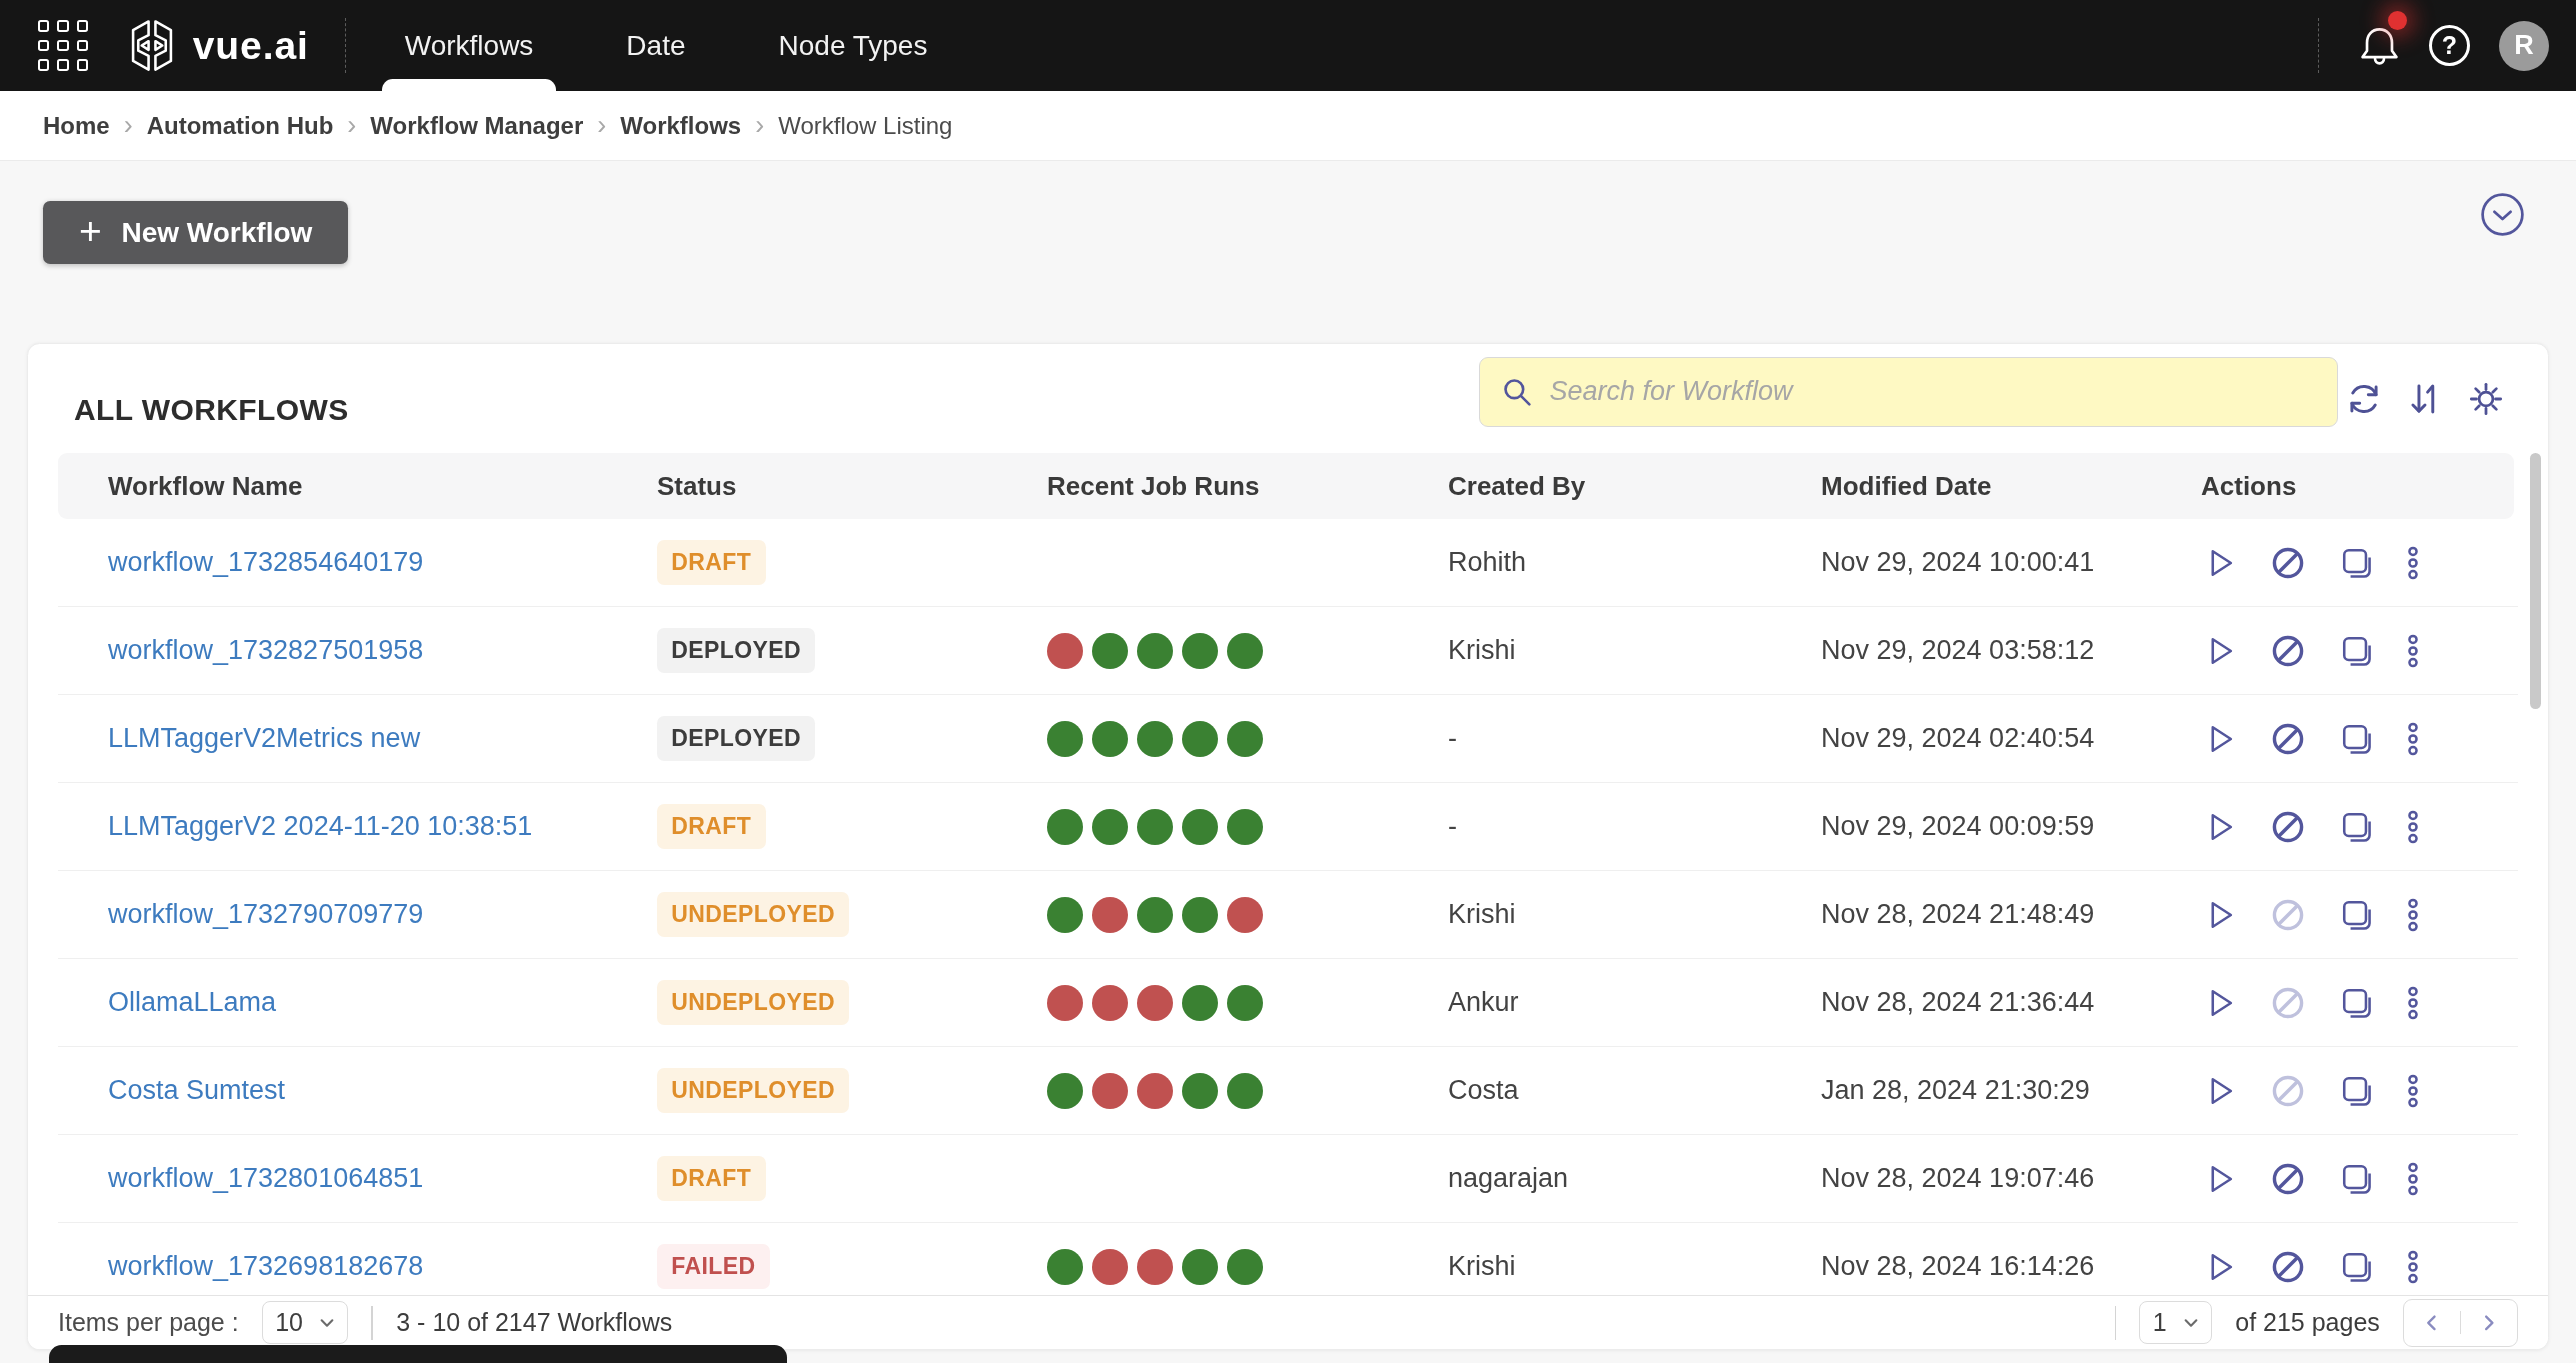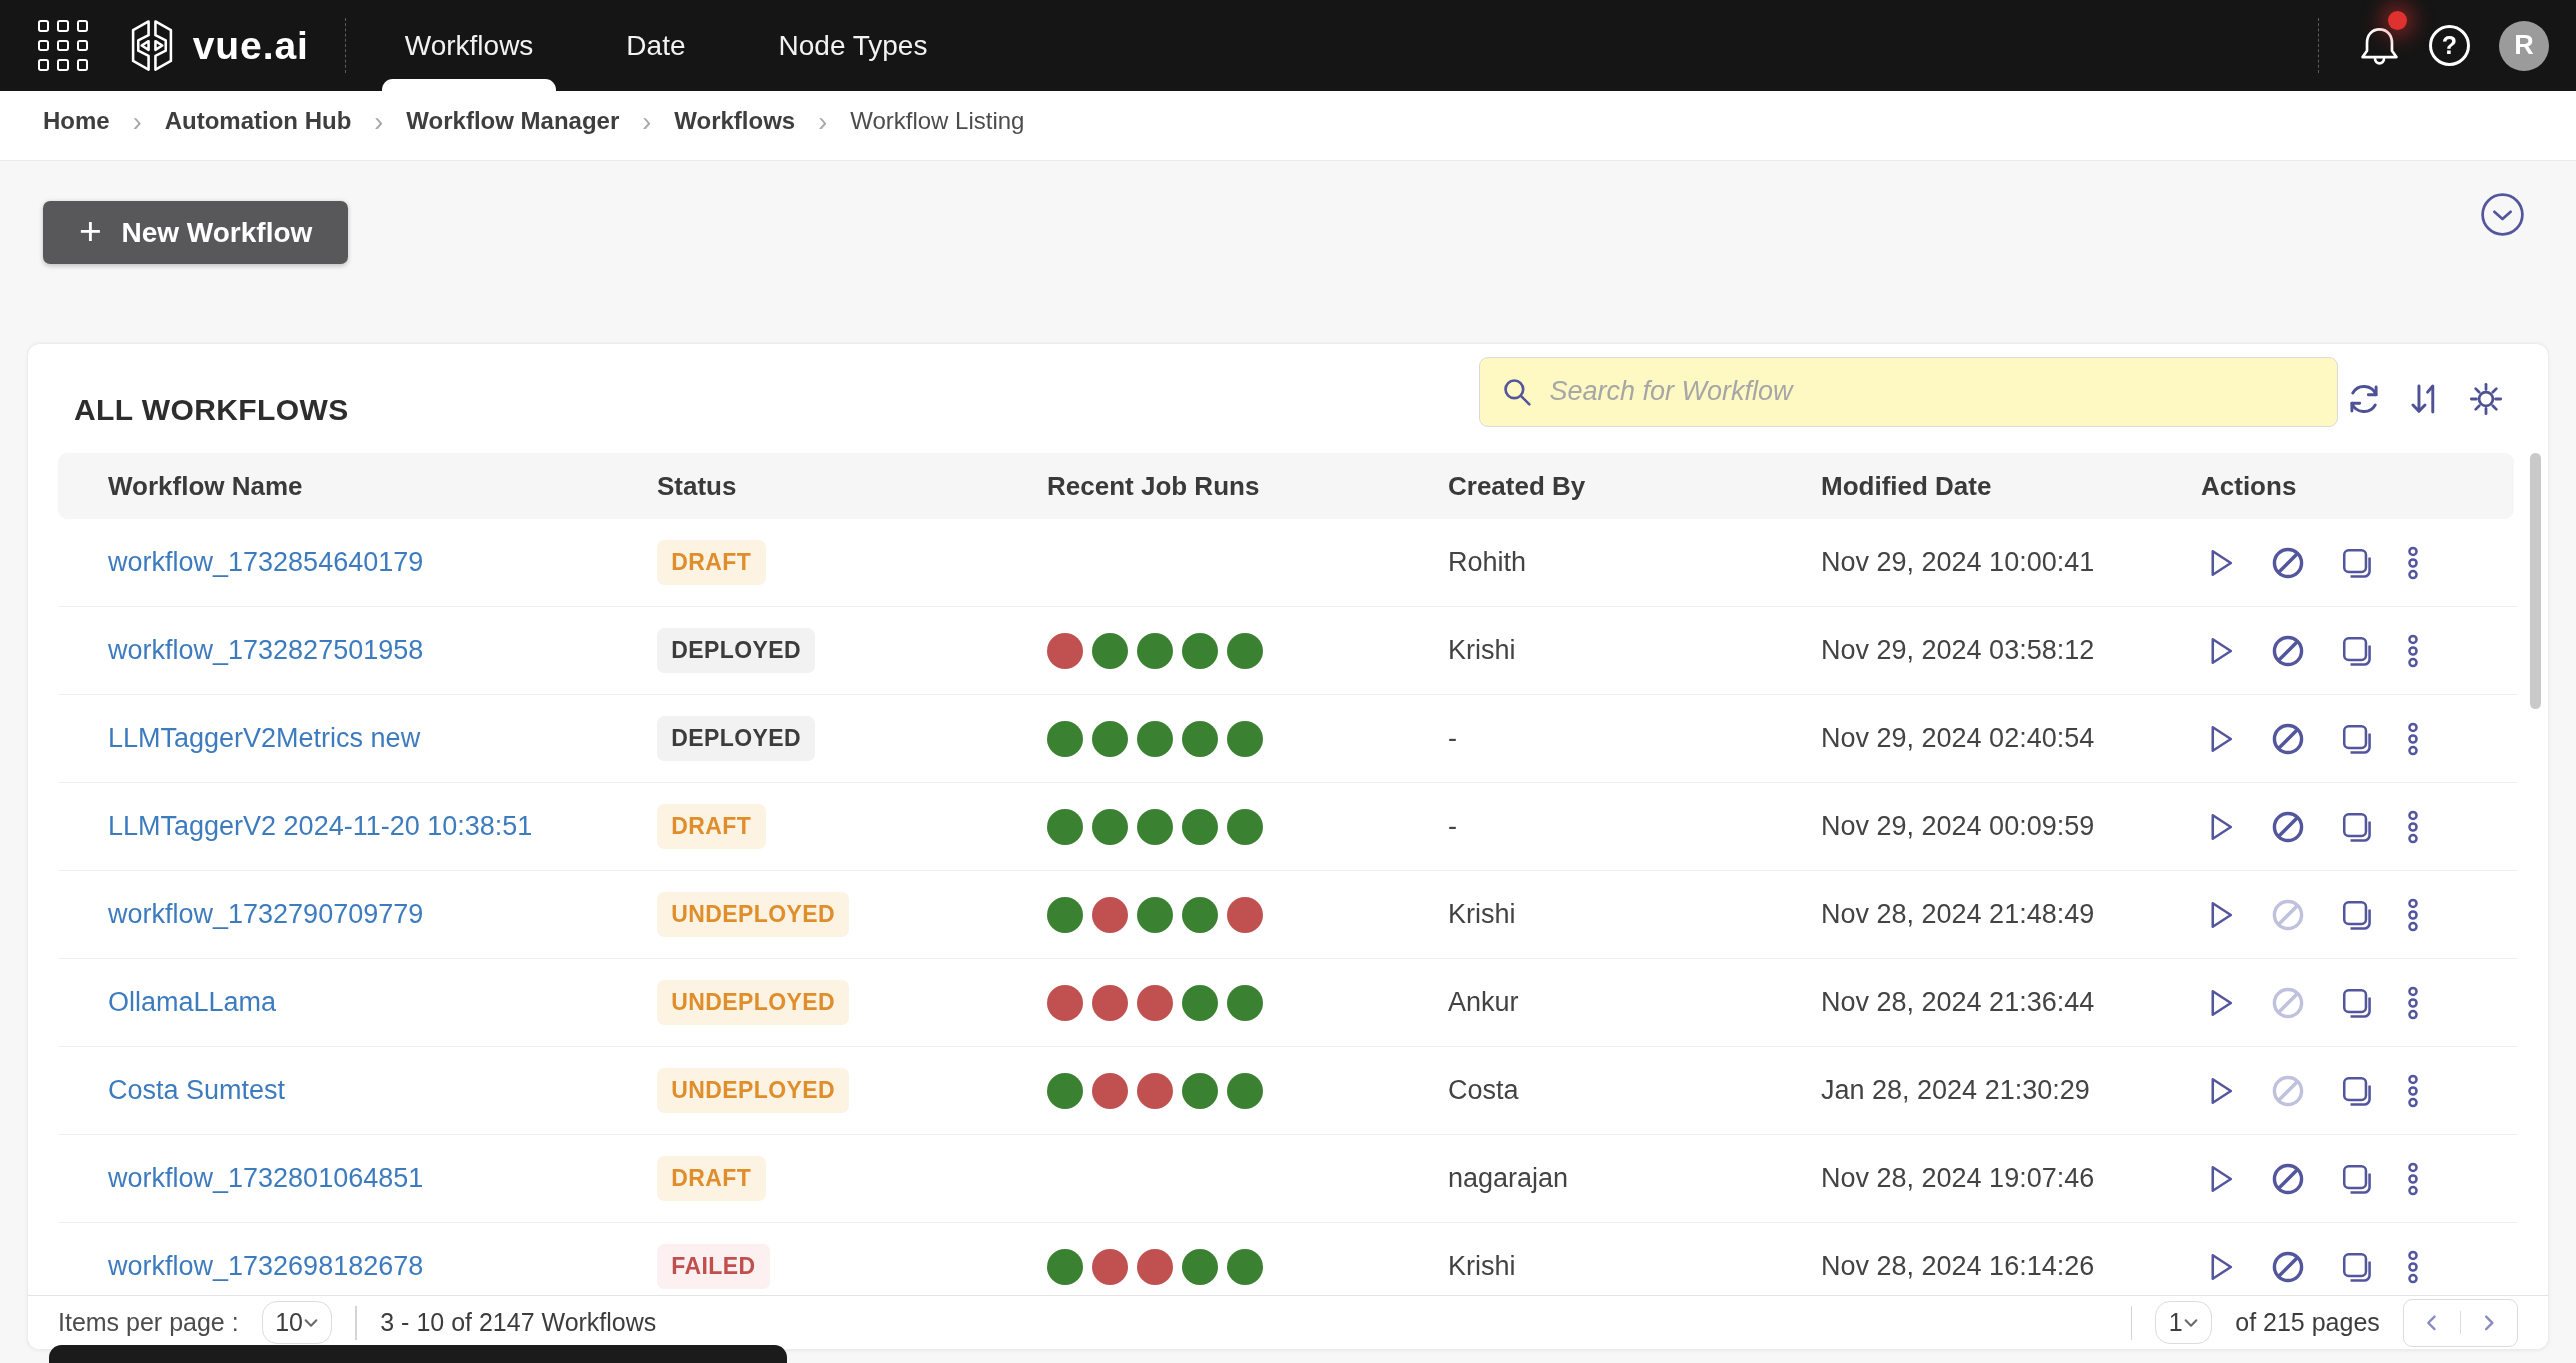--- a/index.html
+++ b/index.html
@@ -31,21 +31,21 @@
   .bell-wrap{position:relative;width:41px;height:45px}
   .bell-dot{position:absolute;top:-12.5px;right:-7.2px;width:19.7px;height:19.7px;border-radius:50%;
     background:#e03131;box-shadow:0 0 19.7px 8px rgba(224,49,49,.45)}
   .help-circle{width:41px;height:41px;border:3.1px solid #fff;border-radius:50%;color:#fff;
     font-size:25px;font-weight:700;display:flex;align-items:center;justify-content:center;box-sizing:border-box}
   .avatar{width:50px;height:50px;border-radius:50%;background:#9b9b9b;color:#fff;font-weight:700;
     font-size:27px;display:flex;align-items:center;justify-content:center}
 
   
   .breadcrumb{position:absolute;top:91px;left:0;right:0;height:70px;background:#fff;
-    border-bottom:0.9px solid #ebebeb;display:flex;padding:16px 43px;gap:23px;
+    border-bottom:0.9px solid #ebebeb;display:flex;align-items:center;padding:0 43px;gap:14px;
     font-size:24px;color:#3e3e3e;font-weight:600;box-sizing:border-box}
   .crumb{white-space:nowrap}
   .crumb:last-child{font-weight:500;color:#4c4c4c}
   .crumb-sep{color:#a8a8a8;font-size:27px;font-weight:400}
 
   
   .new-workflow{position:absolute;top:201px;left:43px;display:flex;align-items:center;gap:19.7px;
     background:#58585a;color:#fff;border:none;border-radius:7.2px;height:63px;padding:0 36px;
     font-size:28px;font-weight:600;font-family:inherit;box-shadow:0 1.8px 5.4px rgba(0,0,0,.22)}
   .plus-glyph{font-size:39px;font-weight:300;line-height:0;margin-top:-3.6px}
@@ -88,22 +88,22 @@
   .aicon.kebab{width:16px}
   .aicon.muted{color:#bfc1dd}
 
   .scroll-thumb{position:absolute;right:7.2px;top:109px;width:10.7px;height:256px;background:#c9c9c9;border-radius:5.4px}
 
   
   .pagination{position:absolute;left:0;right:0;bottom:0;height:54px;border-top:0.9px solid #e4e4e4;
     background:#fff;display:flex;align-items:center;justify-content:space-between;
     padding:0 30px;box-sizing:border-box;font-size:25px;color:#4c4c4c}
   .pag-left,.pag-right{display:flex;align-items:center;gap:23px}
-  .selectbox{border:1.8px solid #dcdcdc;border-radius:15px;height:43px;display:flex;align-items:center;
-    padding:0 12.5px;font-size:25px;color:#3e3e3e;background:#fff;box-sizing:border-box}
+  .selectbox{border:1.8px solid #dcdcdc;border-radius:8px;height:43px;display:flex;align-items:center;
+    padding:0 12.5px;gap:16px;font-size:25px;color:#3e3e3e;background:#fff;box-sizing:border-box}
   .chev-small{width:16px;height:16px;color:#6b6b6b}
   .pag-divider{width:1.8px;height:34px;background:#d4d4d4}
   .range-text,.pages-text{color:#3c3c3c;white-space:nowrap}
   .pager-group{border:1.8px solid #dcdcdc;border-radius:9px;height:48px;display:flex;align-items:center;
     padding:0 18px;gap:18px;box-sizing:border-box}
   .pager-group .pg-chev{width:19.7px;height:19.7px;color:#8a8cc0}
   .pg-sep{width:1.8px;height:23px;background:#dcdcdc}
 
   .bottom-bar{position:absolute;left:49px;bottom:0;width:738px;height:18px;background:#1b1b1b;
     border-radius:12.5px 12.5px 0 0;z-index:30}

